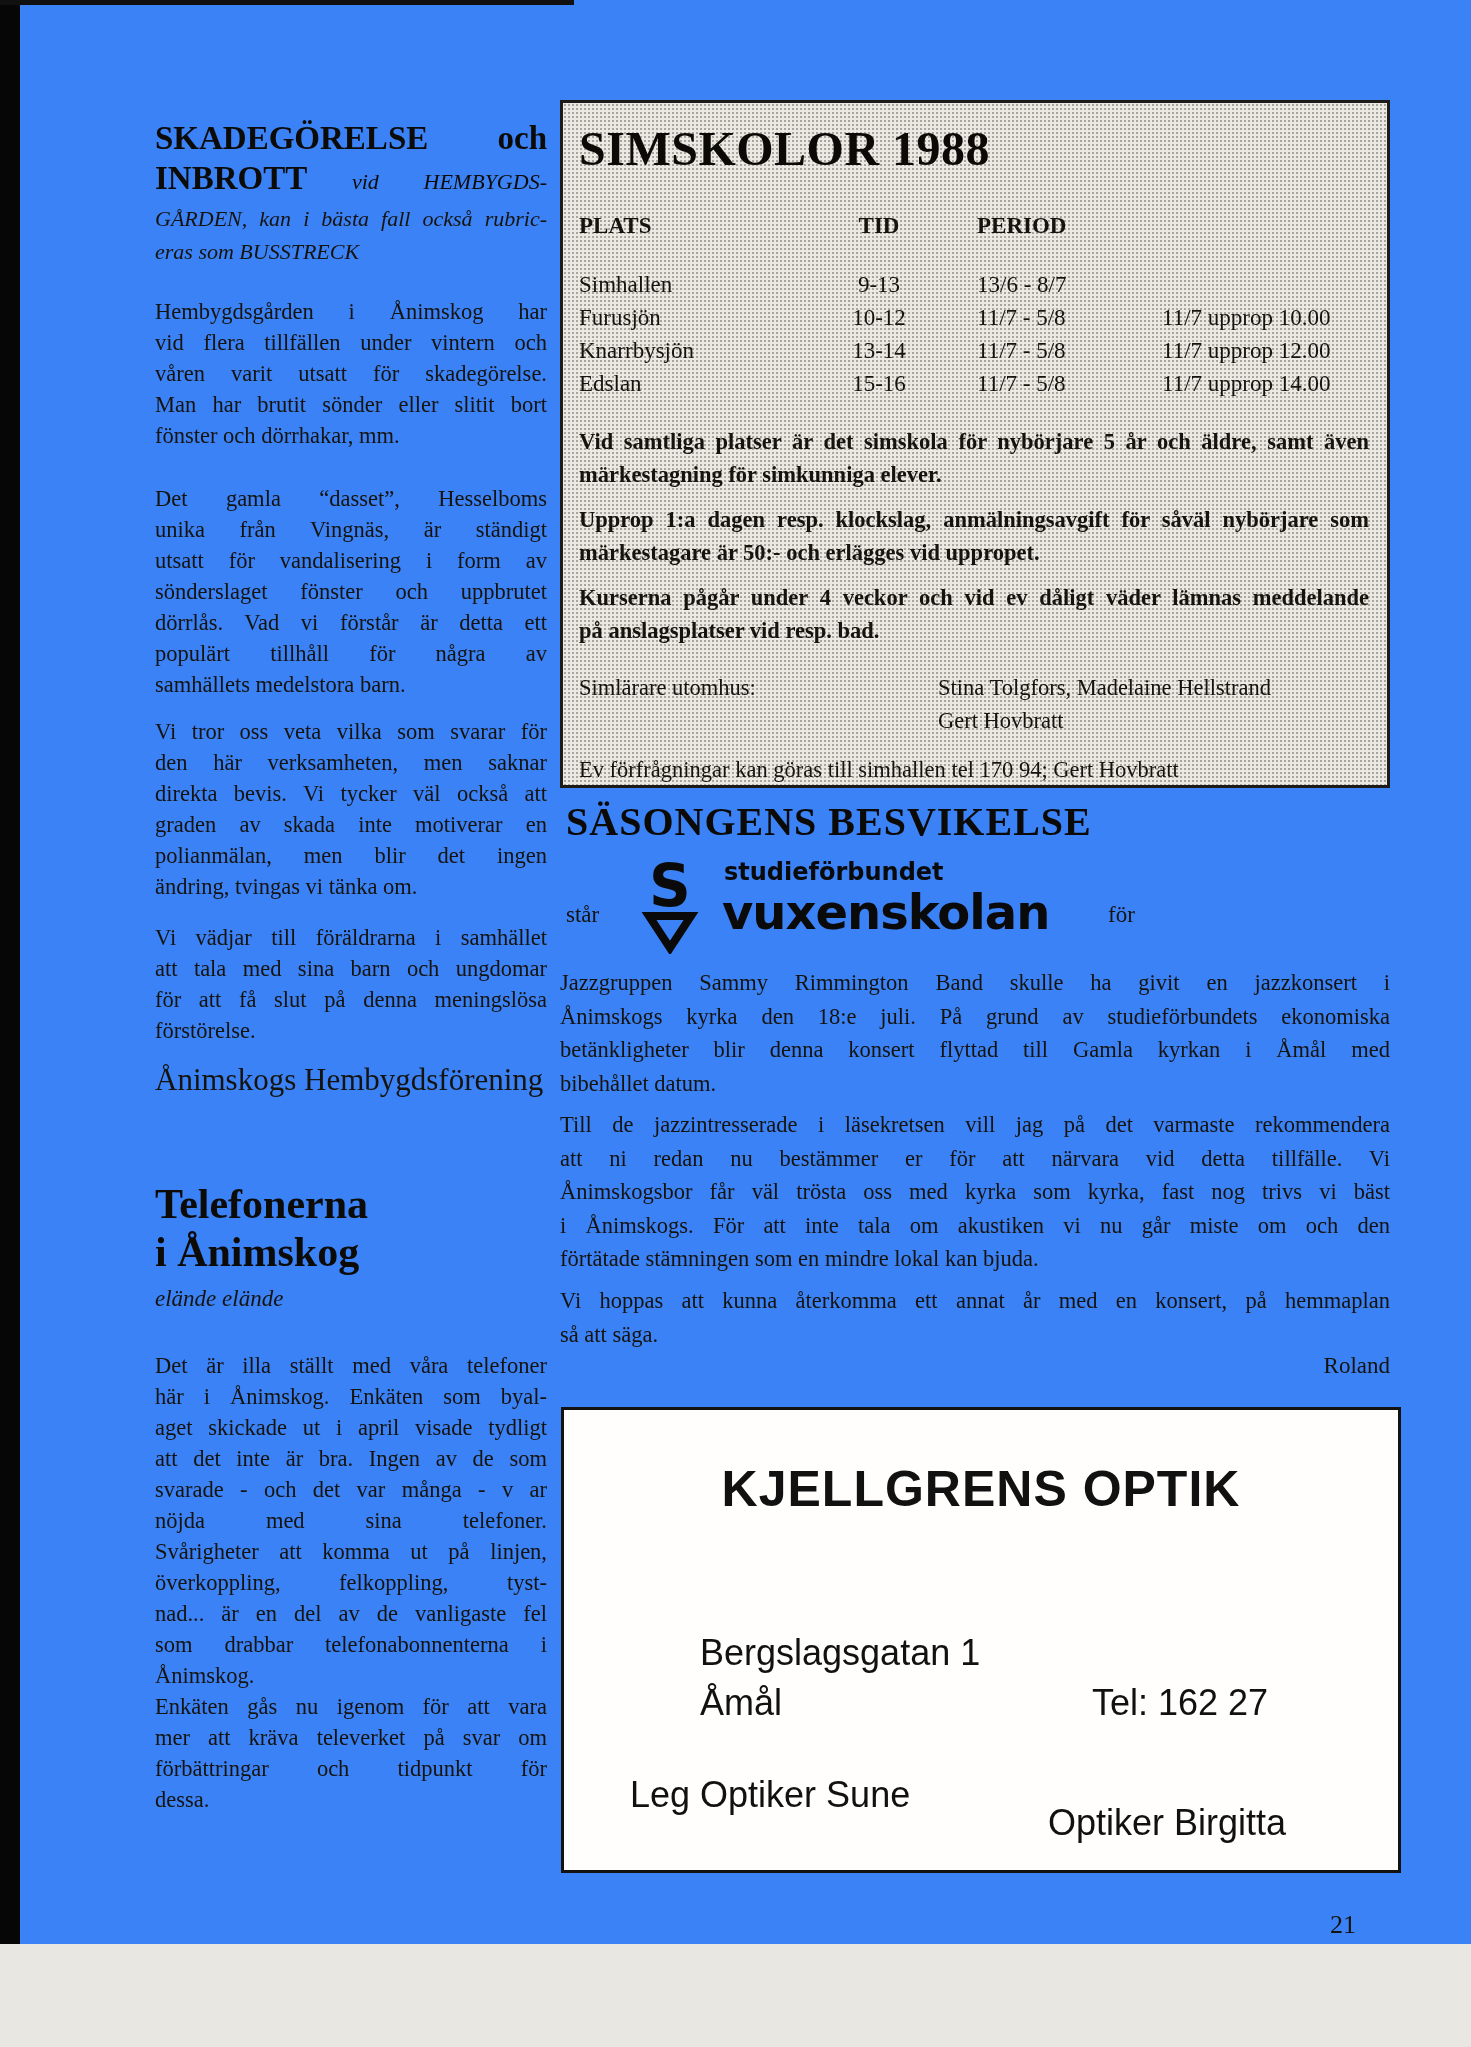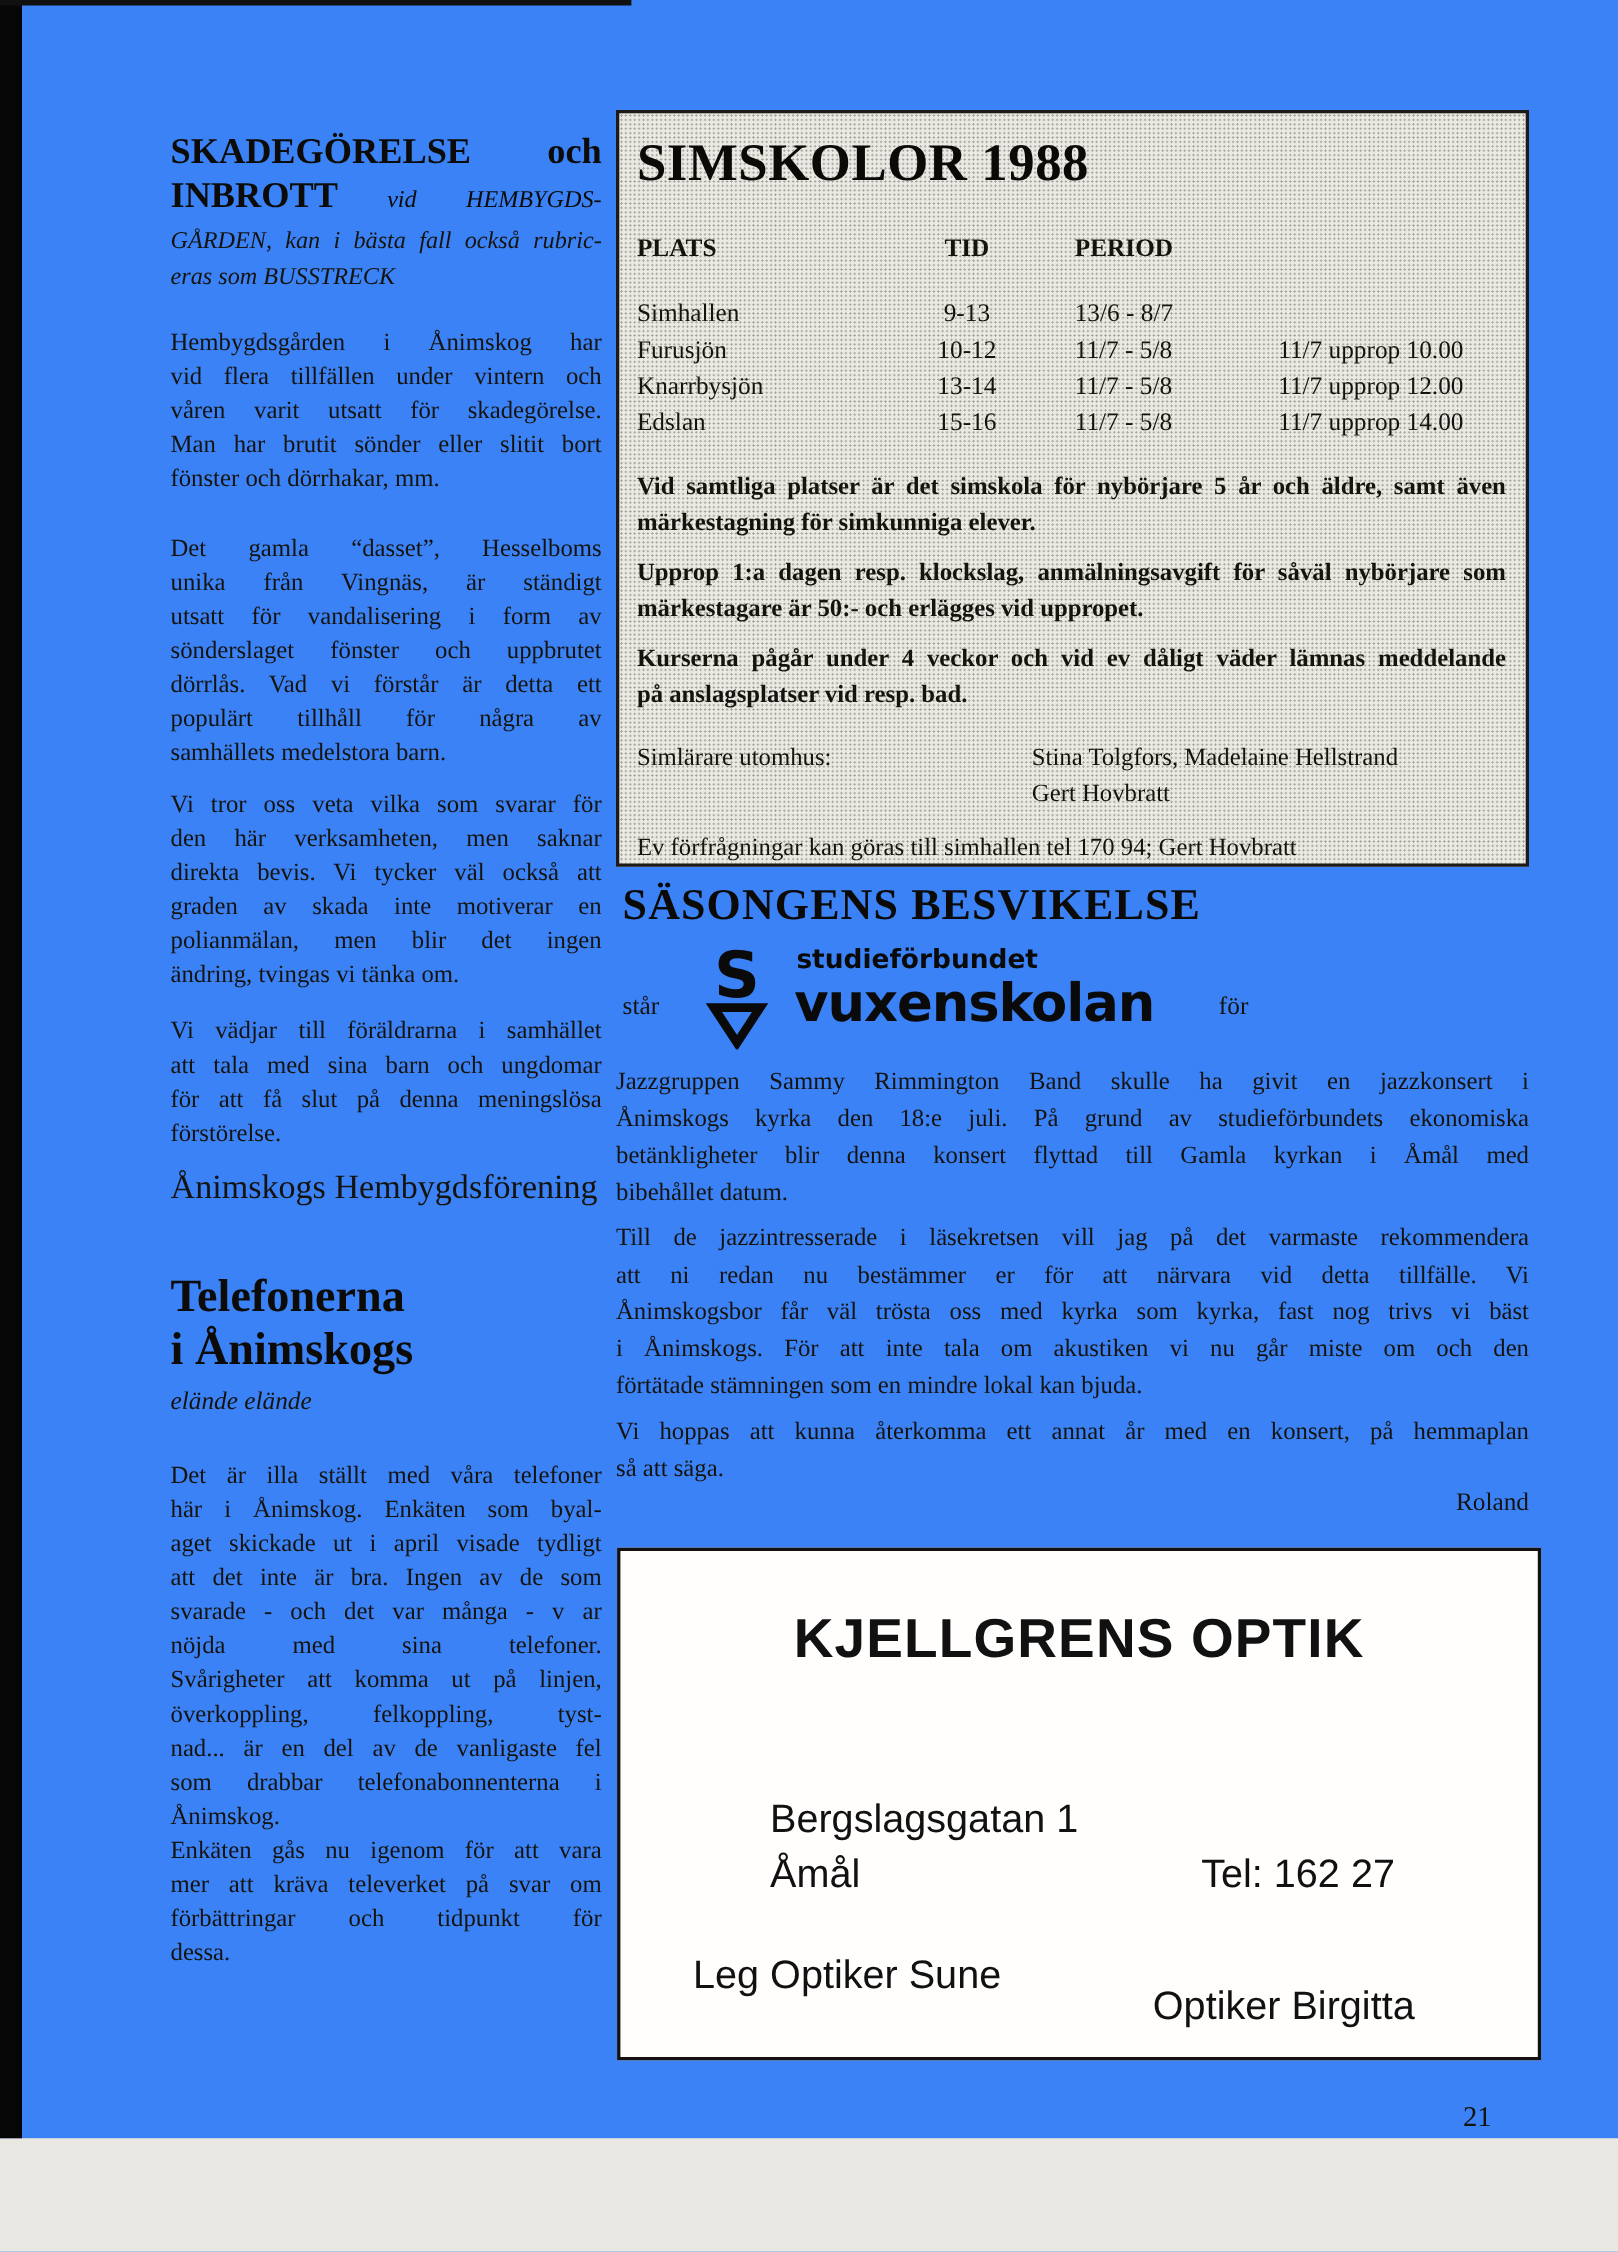--- a/index.html
+++ b/index.html
@@ -13,21 +13,21 @@
   .lcol{position:absolute;left:155px;top:118px;width:392px;}
   .h1line{display:flex;justify-content:space-between;align-items:baseline;
           font-weight:700;font-size:33px;line-height:40px;color:#0c0b08;}
   .h1line .it{font-weight:400;font-style:italic;font-size:22px;}
   .h1l3{font-style:italic;font-size:22px;line-height:33px;text-align:justify;text-align-last:justify;}
   .h1l4{font-style:italic;font-size:22px;line-height:33px;}
   .para{font-size:22.5px;line-height:31px;}
   .mt-p1{margin-top:28px;} .mt-p2{margin-top:32px;} .mt-p3{margin-top:16px;}
   .mt-p4{margin-top:20px;} .mt-sig{margin-top:18px;} .m0{margin-top:0;}
   .sig{font-size:31px;line-height:31px;}
-  .h2{margin-top:61px;font-weight:700;font-size:42px;line-height:48px;color:#0c0b08;}
+  .h2{margin-top:85px;font-weight:700;font-size:42px;line-height:48px;color:#0c0b08;}
   .sub{margin-top:8px;font-style:italic;font-size:23px;line-height:30px;}
   .mt-tele{margin-top:36px;}
   .tl{text-align:justify;text-align-last:justify;}
   .tl-last{text-align-last:left;}
 
   
   .simbox{position:absolute;left:560px;top:100px;width:824px;height:682px;
           border:3px solid #1d1b17;background-color:#ebe9e4;
           background-image:radial-gradient(#a9a59c 0.9px,rgba(0,0,0,0) 1.1px);
           background-size:4px 4px;}
@@ -122,21 +122,21 @@
     <div class="para mt-p4">
         <div class="tl">Vi vädjar till föräldrarna i samhället</div>
         <div class="tl">att tala med sina barn och ungdomar</div>
         <div class="tl">för att få slut på denna meningslösa</div>
         <div class="tl tl-last">förstörelse.</div>
       </div>
     <div class="sig mt-sig">Ånimskogs Hembygdsförening</div>
 
     <div class="h2">
       <div>Telefonerna</div>
-      <div>i Ånimskogs</div>
+      <div>i Ånimskog</div>
     </div>
     <div class="sub">elände elände</div>
     <div class="para mt-tele">
         <div class="tl">Det är illa ställt med våra telefoner</div>
         <div class="tl">här i Ånimskog. Enkäten som byal-</div>
         <div class="tl">aget skickade ut i april visade tydligt</div>
         <div class="tl">att det inte är bra. Ingen av de som</div>
         <div class="tl">svarade - och det var många - v ar</div>
         <div class="tl">nöjda med sina telefoner.</div>
         <div class="tl">Svårigheter att komma ut på linjen,</div>

